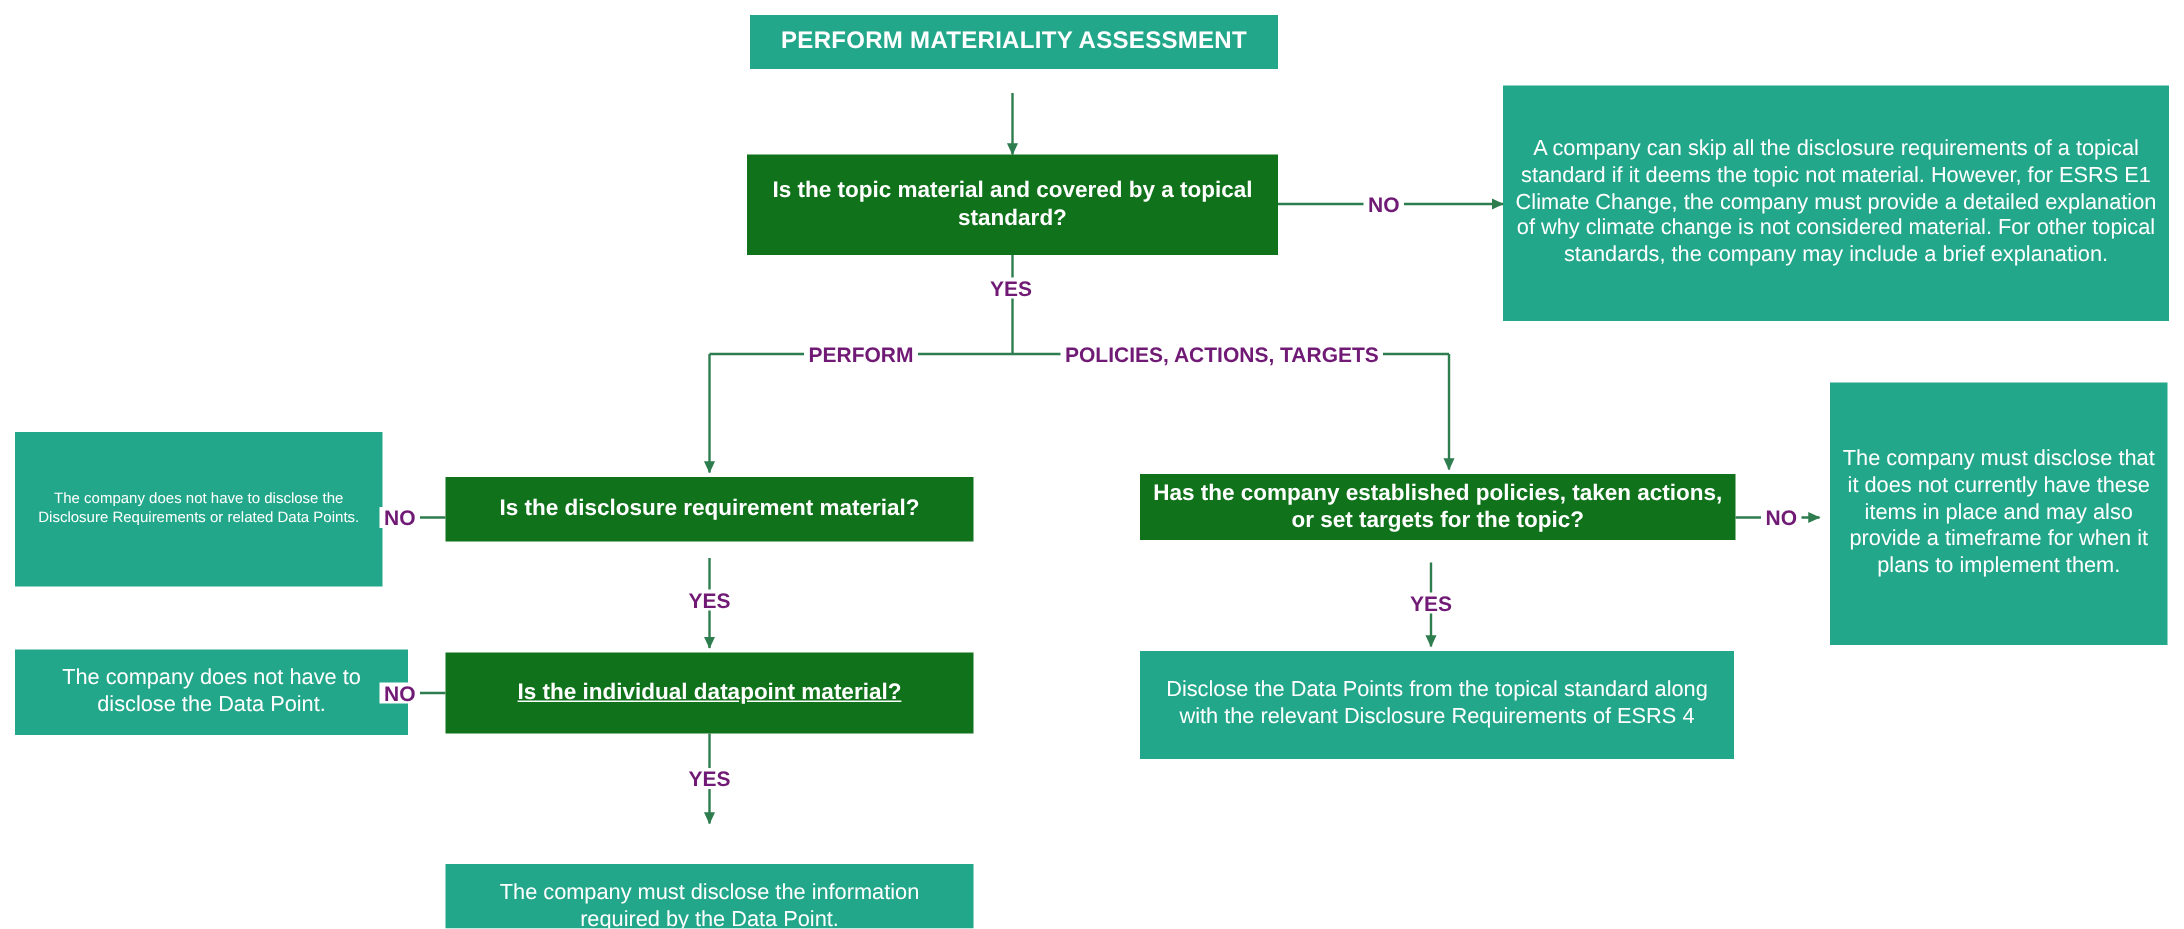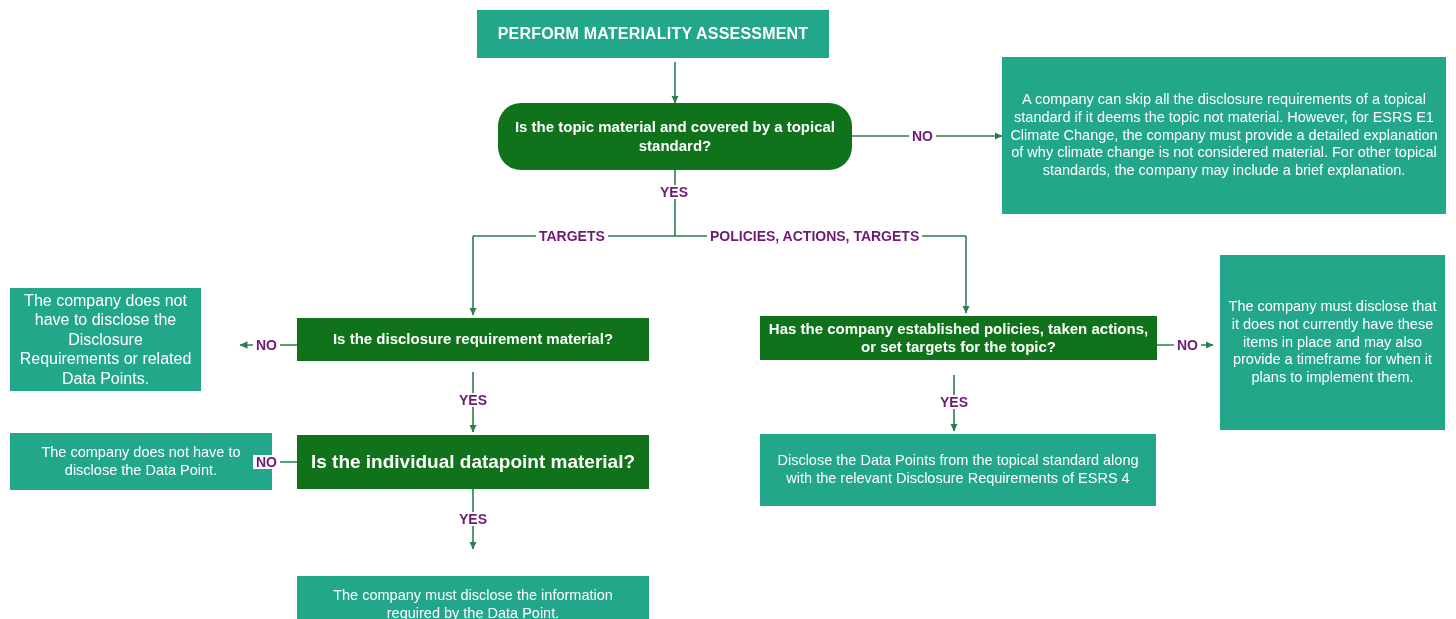--- a/index.html
+++ b/index.html
@@ -89,47 +89,47 @@
       <path d="M297,462 L240,462" marker-end="url(#ah)"></path>
 
       <path d="M473,489 L473,549" marker-end="url(#ah)"></path>
 
       <path d="M1157,345 L1213,345" marker-end="url(#ah)"></path>
 
       <path d="M954,375 L954,431" marker-end="url(#ah)"></path>
     </g>
   </svg>
 
-  <div class="node teal title" style="left:477px; top:10px; width:352px; height:48px; font-size:16px;">PERFORM MATERIALITY ASSESSMENT</div>
+  <div class="node teal title" style="left:500px; top:10px; width:352px; height:36px; font-size:16px;">PERFORM MATERIALITY ASSESSMENT</div>
 
-  <div class="node green" style="left:498px; top:103px; width:354px; height:67px; font-size:15px;border-radius:23px;">Is the topic material and covered by a topical standard?</div>
+  <div class="node green" style="left:498px; top:103px; width:354px; height:67px; font-size:15px;">Is the topic material and covered by a topical standard?</div>
 
   <div class="node teal" style="left:1002px; top:57px; width:444px; height:157px; font-size:14.5px;">A company can skip all the disclosure requirements of a topical standard if it deems the topic not material. However, for ESRS E1 Climate Change, the company must provide a detailed explanation of why climate change is not considered material. For other topical standards, the company may include a brief explanation.</div>
 
   <div class="node green" style="left:297px; top:318px; width:352px; height:43px; font-size:15px;">Is the disclosure requirement material?</div>
 
-  <div class="node teal" style="left:10px; top:288px; width:191px; height:103px; font-size:16px;">The company does not have to disclose the Disclosure Requirements or related Data Points.</div>
+  <div class="node teal" style="left:10px; top:288px; width:245px; height:103px; font-size:10px;">The company does not have to disclose the Disclosure Requirements or related Data Points.</div>
 
-  <div class="node green" style="left:297px; top:435px; width:352px; height:54px; font-size:19px;">Is the individual datapoint material?</div>
+  <div class="node green" style="left:297px; top:435px; width:352px; height:54px; font-size:15px;text-decoration:underline;">Is the individual datapoint material?</div>
 
   <div class="node teal" style="left:10px; top:433px; width:262px; height:57px; font-size:14.5px;">The company does not have to disclose the Data Point.</div>
 
   <div class="node teal" style="left:297px; top:552px; width:352px; height:57px; font-size:14.5px;margin-top:24px;">The company must disclose the information required by the Data Point.</div>
 
   <div class="node green" style="left:760px; top:316px; width:397px; height:44px; font-size:15px;">Has the company established policies, taken actions, or set targets for the topic?</div>
 
   <div class="node teal" style="left:1220px; top:255px; width:225px; height:175px; font-size:14.5px;">The company must disclose that it does not currently have these items in place and may also provide a timeframe for when it plans to implement them.</div>
 
   <div class="node teal" style="left:760px; top:434px; width:396px; height:72px; font-size:14.5px;">Disclose the Data Points from the topical standard along with the relevant Disclosure Requirements of ESRS 4</div>
 
   <div class="edge-label" style="left:909px; top:129px;">NO</div>
 
   <div class="edge-label" style="left:657px; top:185px;">YES</div>
 
-  <div class="edge-label" style="left:536px; top:229px;">TARGETS</div>
+  <div class="edge-label" style="left:536px; top:229px;">PERFORM</div>
 
   <div class="edge-label" style="left:707px; top:229px;">POLICIES, ACTIONS, TARGETS</div>
 
   <div class="edge-label" style="left:253px; top:338px;">NO</div>
 
   <div class="edge-label" style="left:456px; top:393px;">YES</div>
 
   <div class="edge-label" style="left:253px; top:455px;">NO</div>
 
   <div class="edge-label" style="left:456px; top:512px;">YES</div>

